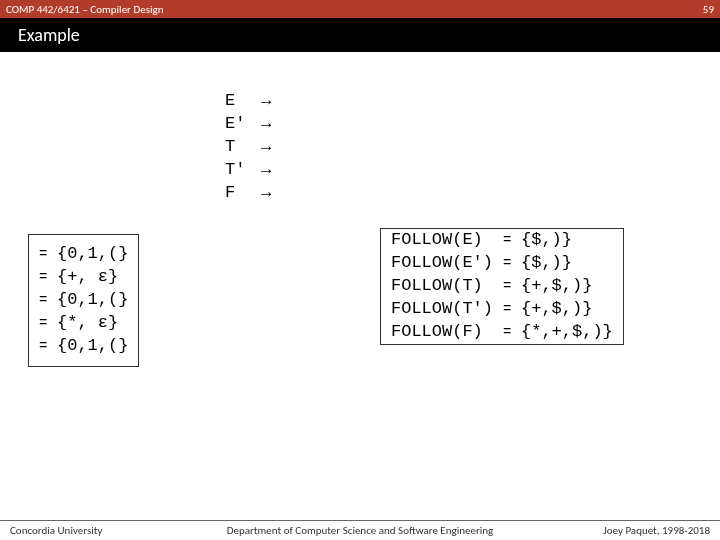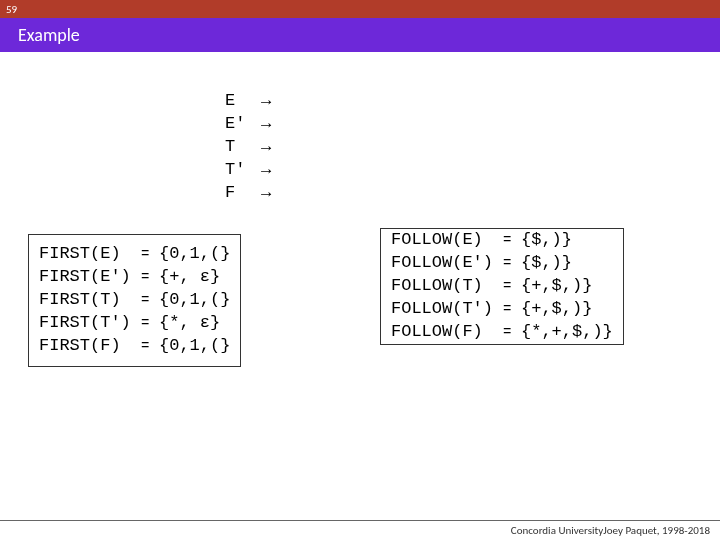--- a/index.html
+++ b/index.html
@@ -15,21 +15,21 @@
     background: #b13c29;
     color: #fff;
     height: 18px;
     font-size: 11px;
     display: flex;
     justify-content: space-between;
     align-items: center;
     padding: 0 6px;
   }
   .title-bar {
-    background: #6d28d9;
+    background: #000000;
     color: #fff;
     height: 34px;
     display: flex;
     align-items: center;
     padding-left: 18px;
     font-size: 18px;
     font-weight: 400;
   }
   .content {
     position: relative;
@@ -70,36 +70,37 @@
   .follow-box .col1 { width: 112px; }
   .follow-box .eq { width: 18px; font-size: 14px; line-height: 1.64; }
   .footer {
     position: absolute;
     bottom: 0;
     left: 0;
     width: 720px;
     height: 20px;
     border-top: 1px solid #666;
     display: flex;
-    justify-content: flex-end;
+    justify-content: space-between;
     align-items: center;
     font-size: 11px;
     color: #333;
     padding: 0 10px;
   }
   .footer .center {
     position: absolute;
     left: 0; right: 0;
     text-align: center;
   }
 </style>
 </head>
 <body>
 
 <div class="header-bar">
+  <span>COMP 442/6421 – Compiler Design</span>
   <span>59</span>
 </div>
 
 <div class="title-bar">
   <span>Example</span>
 </div>
 
 <div class="content">
 
   <div class="grammar code">
@@ -109,25 +110,20 @@
 T'
 F</div>
     <div class="arrow">→
 →
 →
 →
 →</div>
   </div>
 
   <div class="first-box">
-    <div class="code col1">FIRST(E)
-FIRST(E')
-FIRST(T)
-FIRST(T')
-FIRST(F)</div>
     <div class="code eq">=
 =
 =
 =
 =</div>
     <div class="code">{0,1,(}
 {+, ε}
 {0,1,(}
 {*, ε}
 {0,1,(}</div>
@@ -148,14 +144,15 @@
 {$,)}
 {+,$,)}
 {+,$,)}
 {*,+,$,)}</div>
   </div>
 
 </div>
 
 <div class="footer">
   <span>Concordia University</span>
+  <span class="center">Department of Computer Science and Software Engineering</span>
   <span>Joey Paquet, 1998-2018</span>
 </div>
 
 </body></html>

